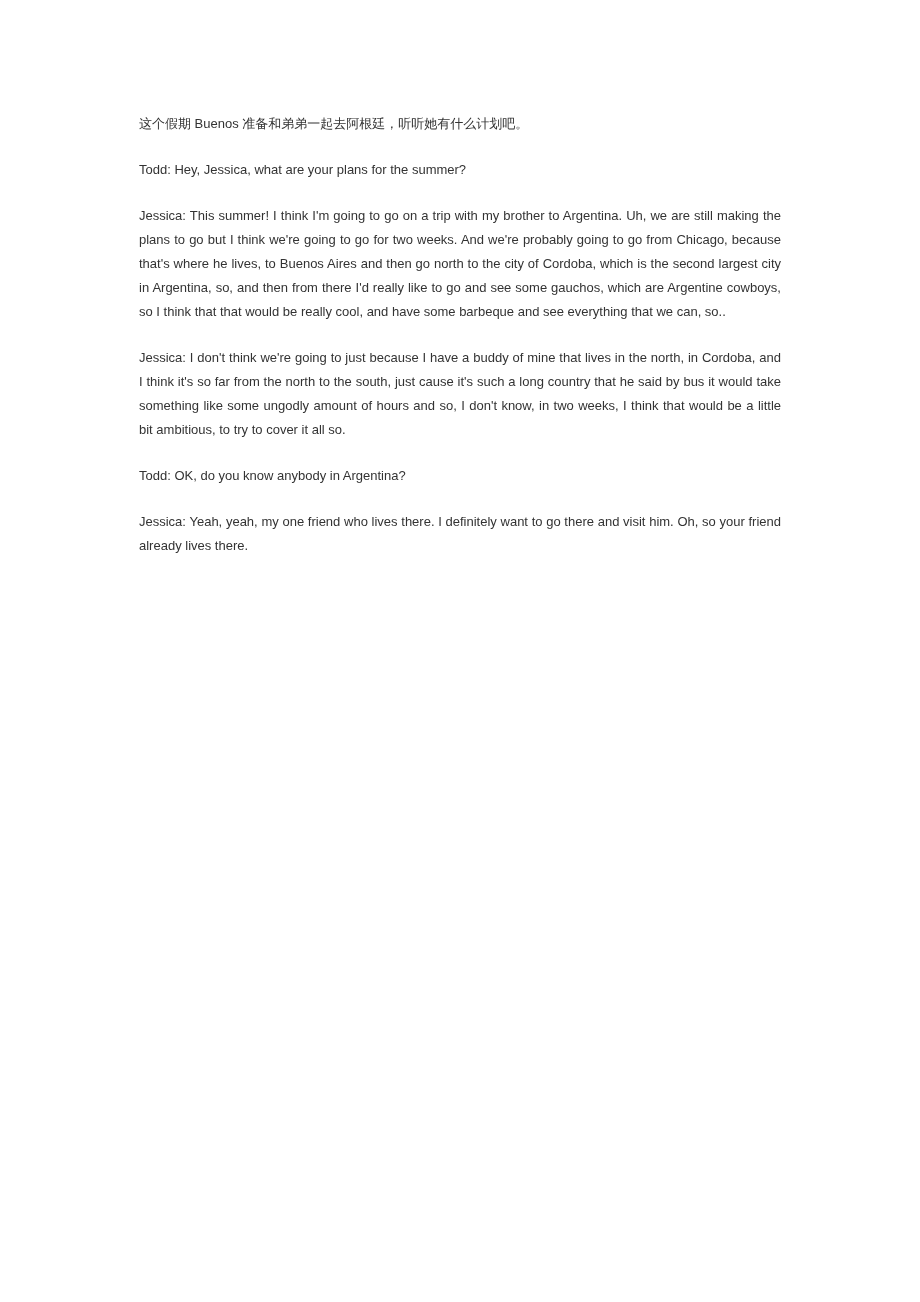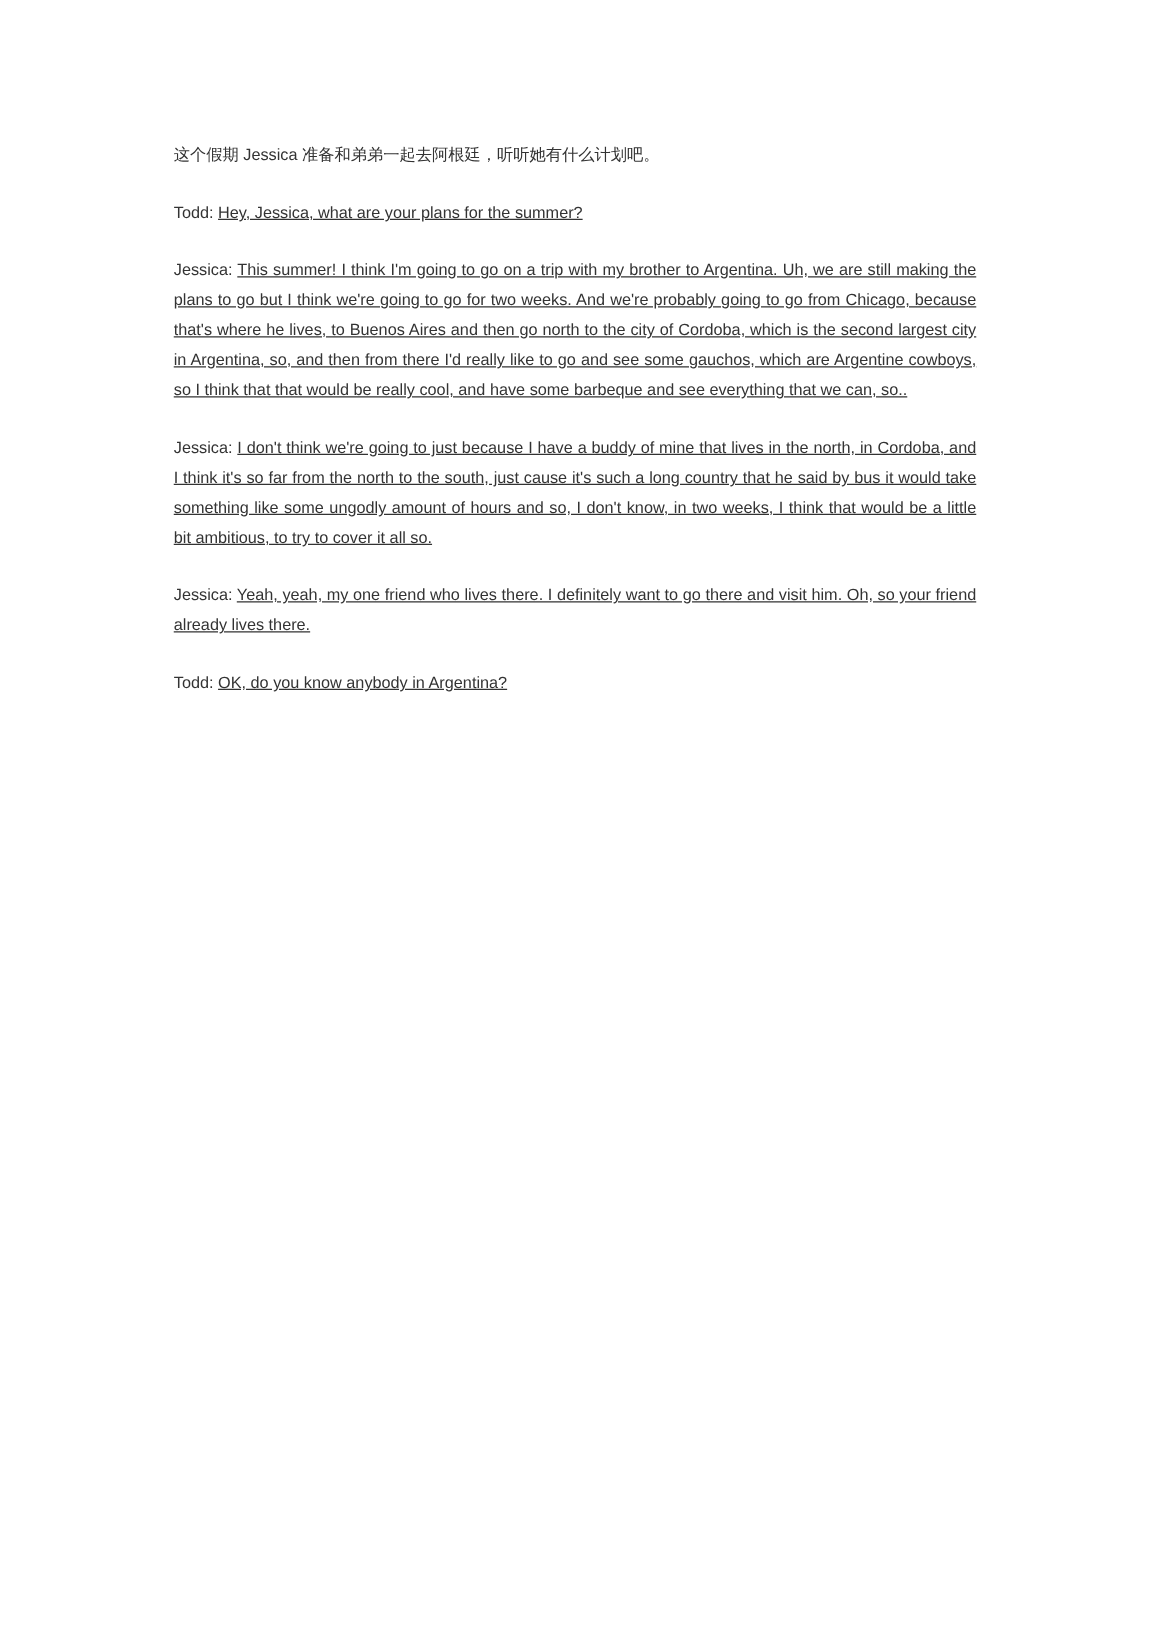--- a/index.html
+++ b/index.html
@@ -28,47 +28,46 @@
       text-align: justify;
     }
     .para.intro {
       text-align: left;
     }
     .speaker {
       display: inline;
     }
     .utterance {
       display: inline;
-      text-decoration: underline;
     }
   </style>
 </head>
 <body>
 
 <div class="page">
-  <p class="para intro">这个假期 Jessica 准备和弟弟一起去阿根廷，听听她有什么计划吧。</p>
+  <p class="para intro">这个假期 Buenos 准备和弟弟一起去阿根廷，听听她有什么计划吧。</p>
 
   <p class="para">
     <span class="speaker">Todd:</span>
     <span class="utterance">Hey, Jessica, what are your plans for the summer?</span>
   </p>
 
   <p class="para">
     <span class="speaker">Jessica:</span>
     <span class="utterance">This summer! I think I'm going to go on a trip with my brother to Argentina. Uh, we are still making the plans to go but I think we're going to go for two weeks. And we're probably going to go from Chicago, because that's where he lives, to Buenos Aires and then go north to the city of Cordoba, which is the second largest city in Argentina, so, and then from there I'd really like to go and see some gauchos, which are Argentine cowboys, so I think that that would be really cool, and have some barbeque and see everything that we can, so..</span>
   </p>
 
 
   <p class="para">
     <span class="speaker">Jessica:</span>
     <span class="utterance">I don't think we're going to just because I have a buddy of mine that lives in the north, in Cordoba, and I think it's so far from the north to the south, just cause it's such a long country that he said by bus it would take something like some ungodly amount of hours and so, I don't know, in two weeks, I think that would be a little bit ambitious, to try to cover it all so.</span>
   </p>
 
   <p class="para">
-    <span class="speaker">Jessica:</span>
-    <span class="utterance">Yeah, yeah, my one friend who lives there. I definitely want to go there and visit him. Oh, so your friend already lives there.</span>
+    <span class="speaker">Todd:</span>
+    <span class="utterance">OK, do you know anybody in Argentina?</span>
   </p>
 
   <p class="para">
-    <span class="speaker">Todd:</span>
-    <span class="utterance">OK, do you know anybody in Argentina?</span>
+    <span class="speaker">Jessica:</span>
+    <span class="utterance">Yeah, yeah, my one friend who lives there. I definitely want to go there and visit him. Oh, so your friend already lives there.</span>
   </p>
 </div>
 
 </body></html>

